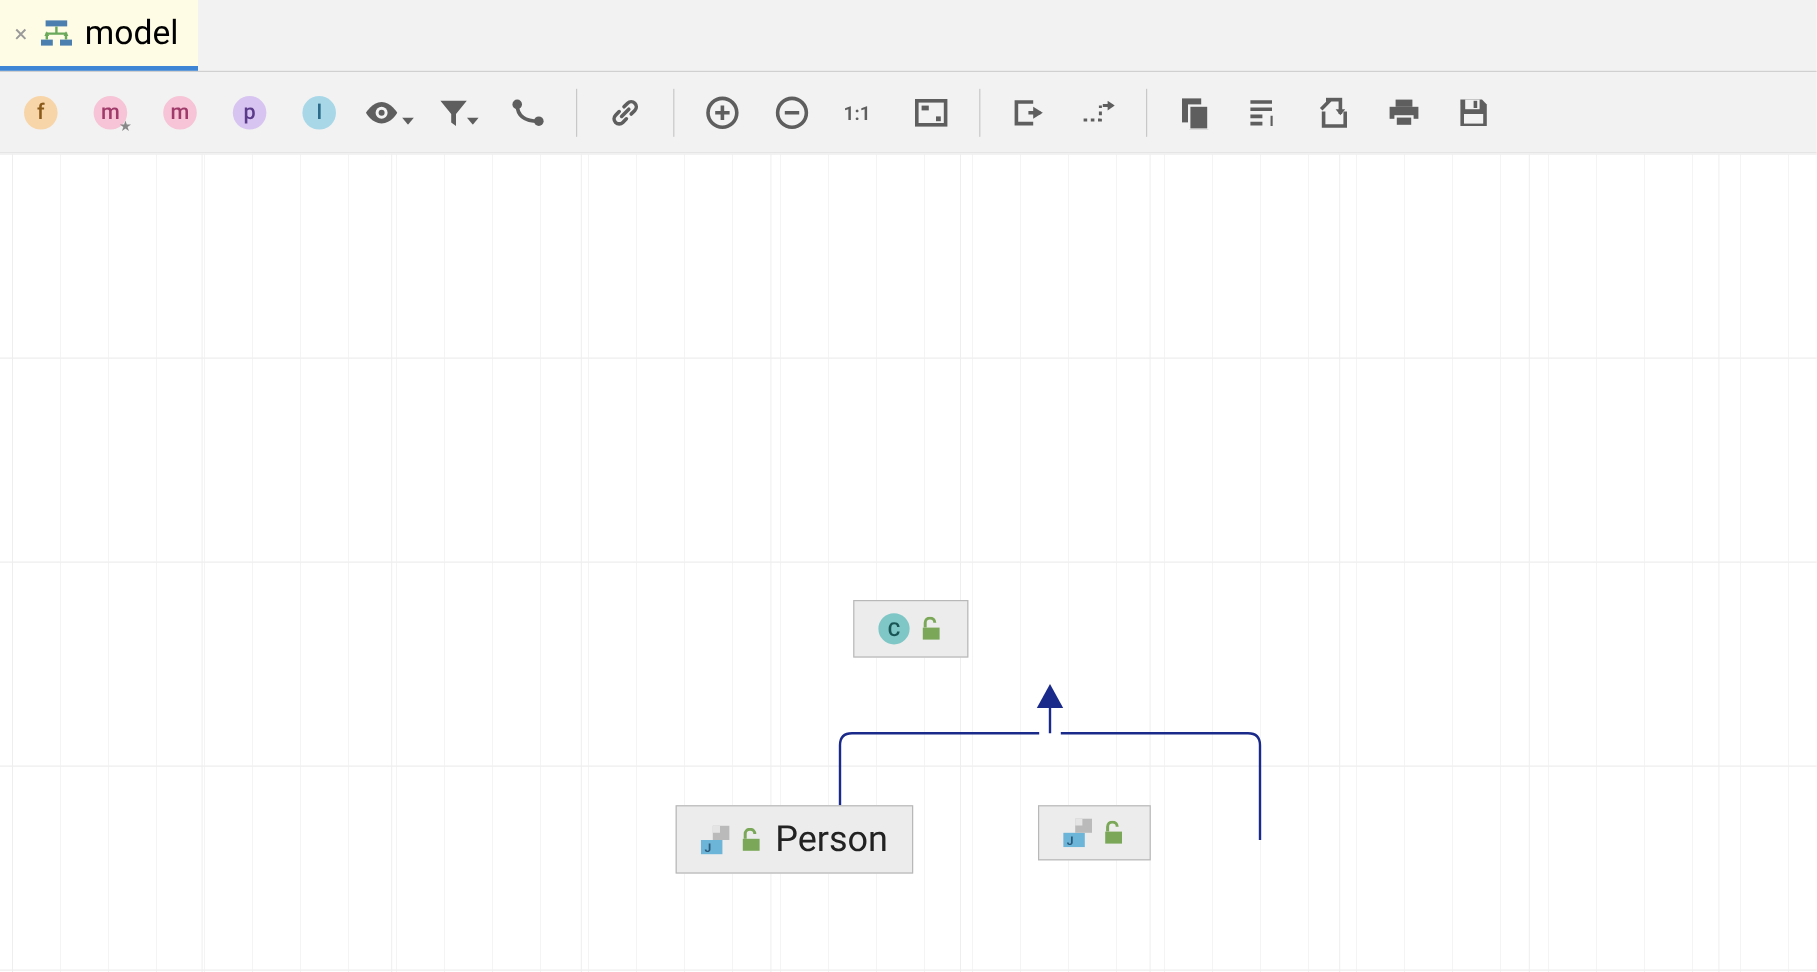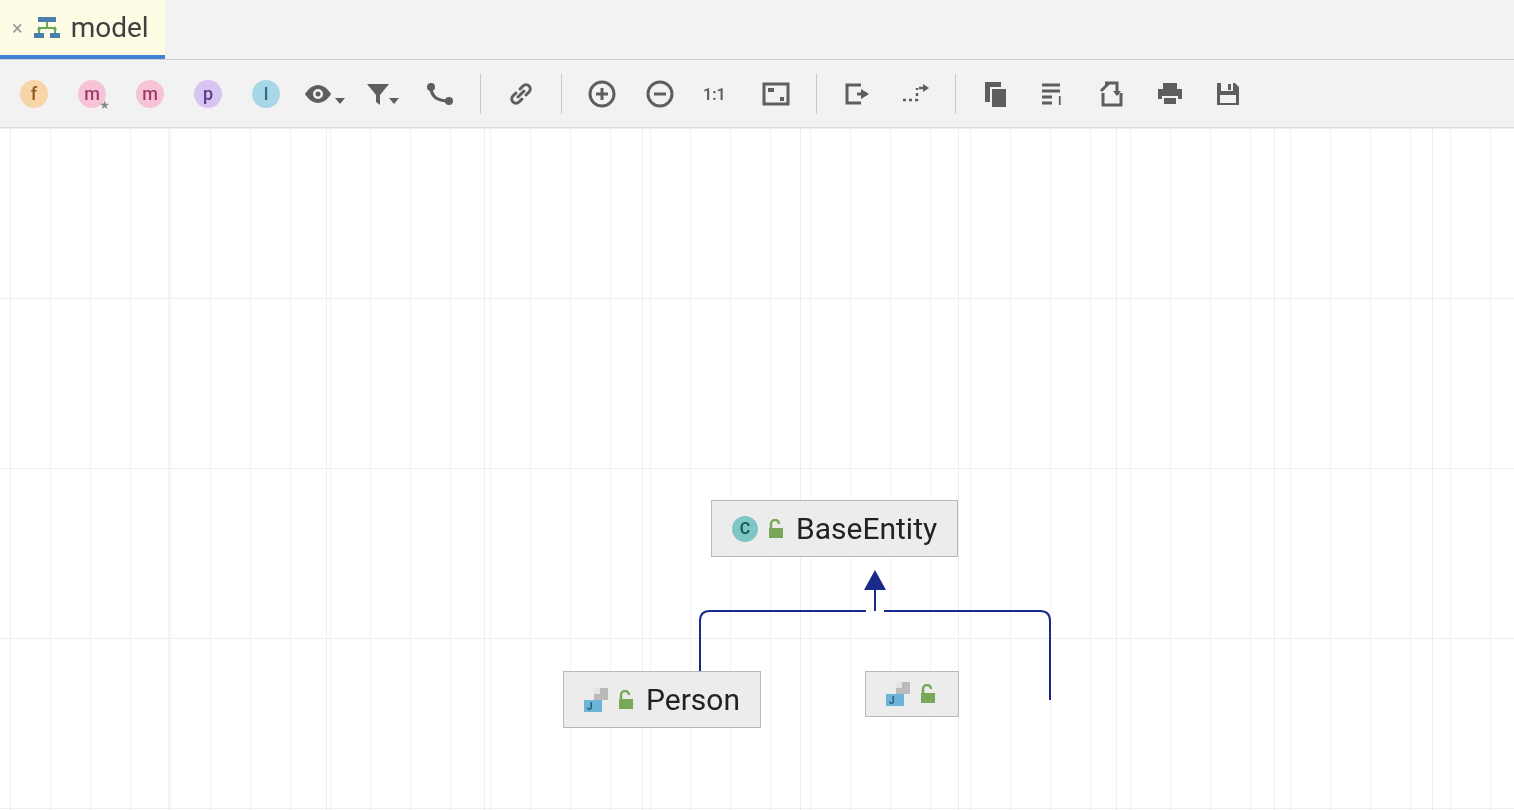--- a/index.html
+++ b/index.html
@@ -33,21 +33,21 @@
 }
 .tab-icon {
   width: 28px;
   height: 28px;
   display: flex;
   align-items: center;
   justify-content: center;
 }
 .tab-label {
   font-size: 28px;
-  color: #404040;
+  color: #000000;
 }
 .toolbar {
   height: 68px;
   background: #f2f2f2;
   border-bottom: 1px solid #dcdcdc;
   display: flex;
   align-items: center;
   padding: 0 6px;
   gap: 2px;
 }
@@ -293,21 +293,20 @@
     <path d="M 700 572 L 700 493 Q 700 483 710 483 L 866 483 M 1050 572 L 1050 493 Q 1050 483 1040 483 L 884 483 M 875 483 L 875 450" stroke="#1a2a8a" stroke-width="2" fill="none"></path>
     <path d="M 875 442 L 864 462 L 886 462 Z" fill="#1a2a8a"></path>
   </svg>
 
   <div class="class-node" style="left:711px; top:372px;">
     <span class="class-badge-c">C</span>
     <svg width="18" height="20" viewBox="0 0 18 20">
         <path d="M 3 9 L 3 5 A 4 4 0 0 1 11 5" stroke="#7aa858" stroke-width="2.5" fill="none"></path>
         <rect x="1" y="9" width="14" height="10" fill="#7aa858"></rect>
       </svg>
-    <span>BaseEntity</span>
   </div>
 
   <div class="class-node" style="left:563px; top:543px;">
     <svg width="24" height="24" viewBox="0 0 24 24">
       <rect x="0" y="12" width="18" height="12" fill="#6db5d8"></rect>
       <text x="3" y="22" font-size="10" font-weight="700" fill="#2a5a7a">J</text>
       <rect x="10" y="0" width="14" height="12" fill="#bababa"></rect>
       <path d="M 10 0 L 16 0 L 16 6 L 10 6" fill="#e4e4e4"></path>
     </svg>
     <svg width="18" height="20" viewBox="0 0 18 20">

